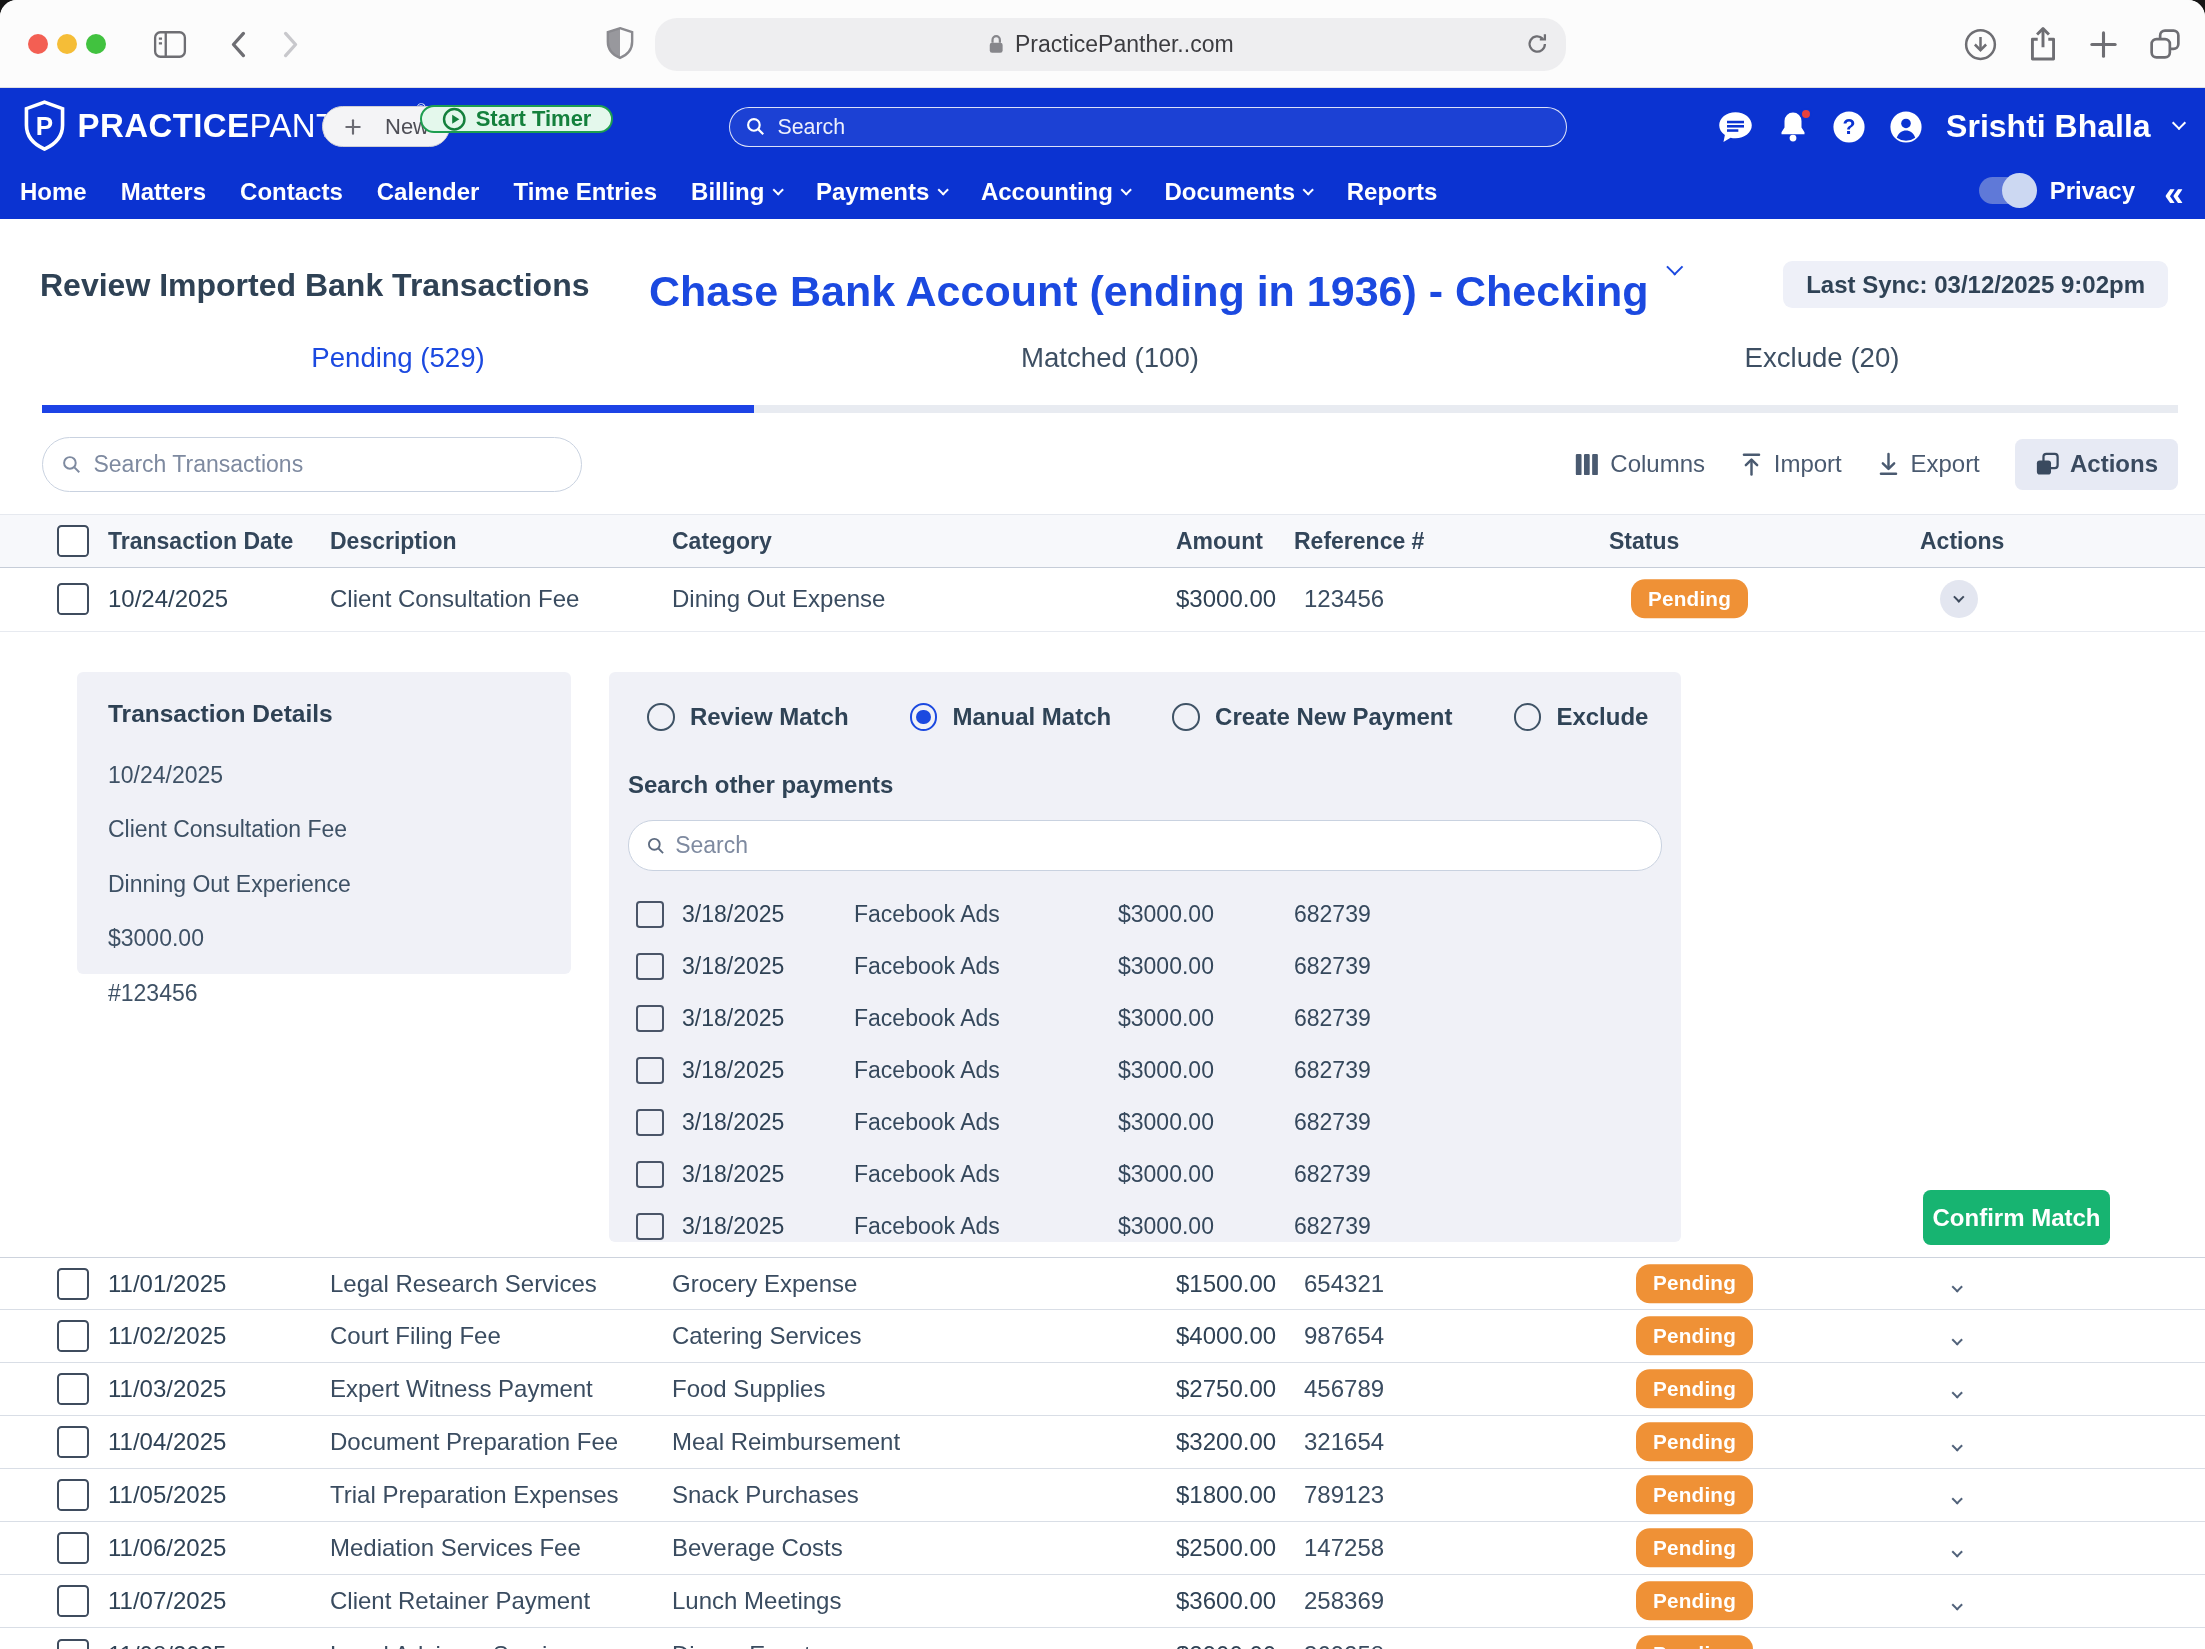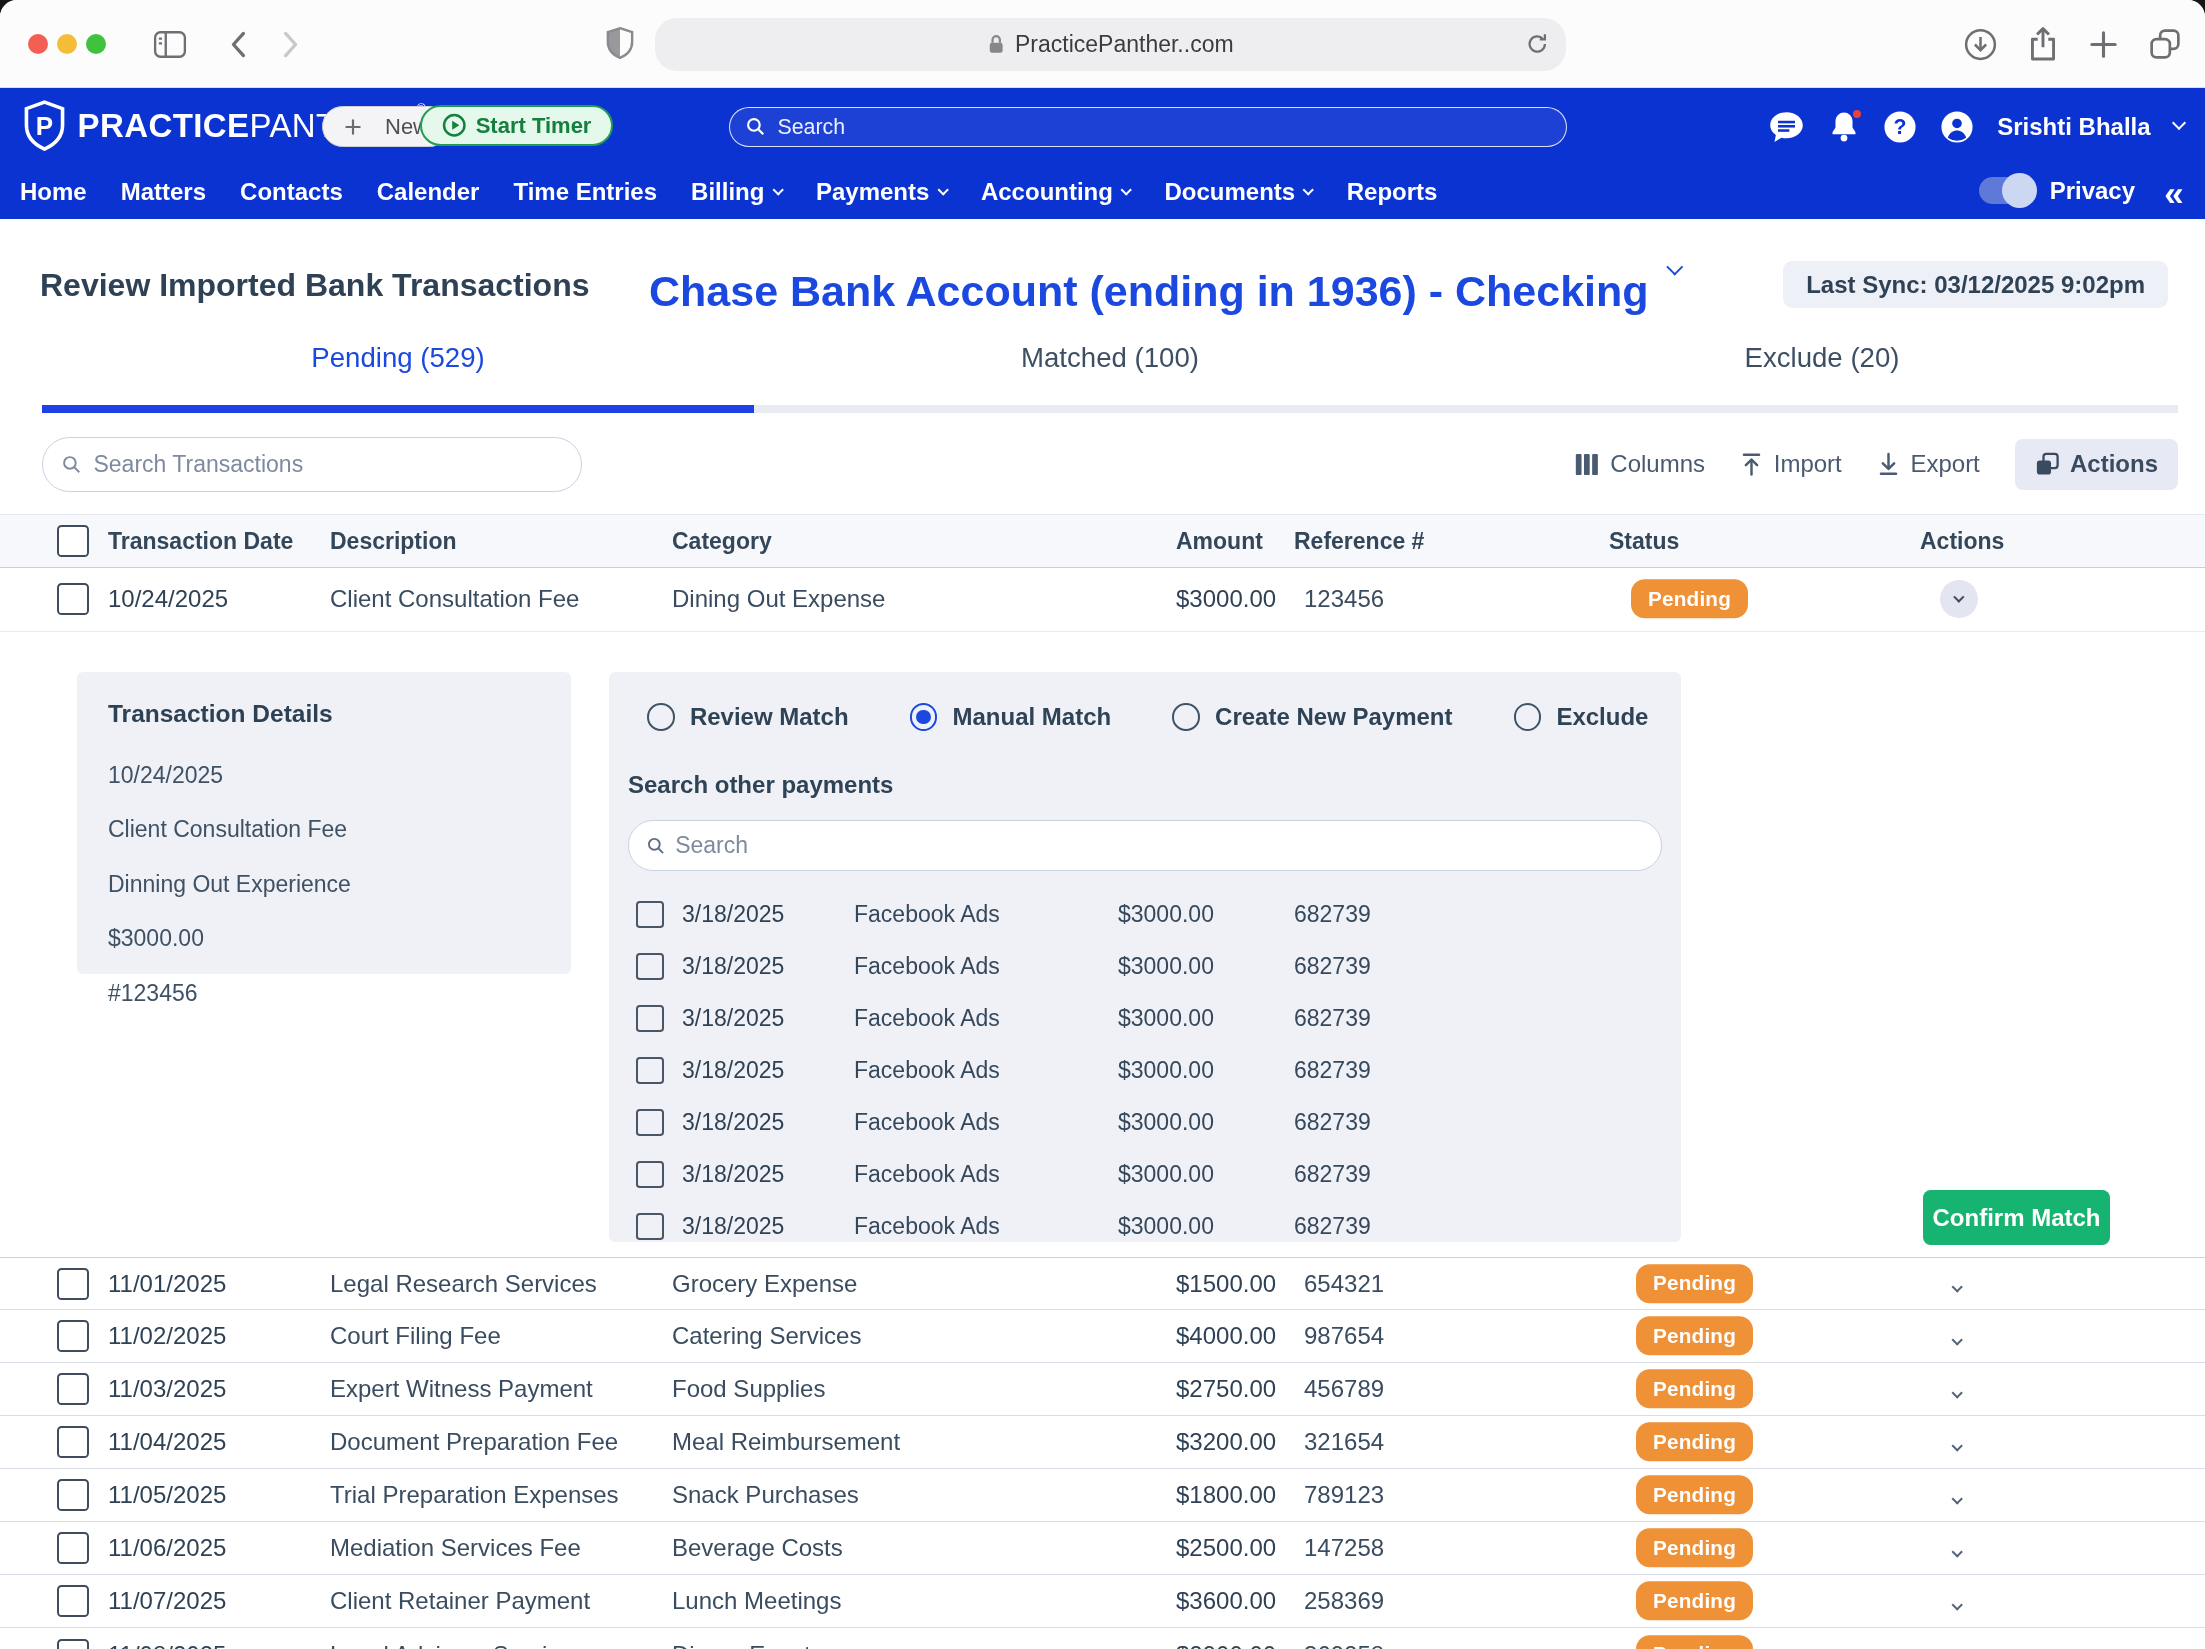--- a/index.html
+++ b/index.html
@@ -22,31 +22,31 @@
 
   
   .appbar { height:77px; background:#0b33d1; position:relative; display:flex; align-items:center; }
   .brand { position:absolute; left:21.4px; top:12.3px; display:flex; align-items:flex-start; gap:9.2px; }
   .brand-text { color:#fff; font-size:33px; letter-spacing:0.4px; line-height:52px; }
   .brand-text b { font-weight:700; } .brand-text .lt { font-weight:300; }
   .brand-reg { color:#fff; font-size:12.3px; margin-top:1.5px; }
   .pill-new { position:absolute; left:322px; top:18.4px; height:41px; padding:0 20px; border-radius:20.7px;
     background:#f4f4f6; border:1.5px solid #cfcfd6; color:#4e4e56; font-size:22px; display:flex;
     align-items:center; gap:22px; }
-  .pill-timer { position:absolute; left:420px; top:17px; height:41px; padding:0 20px; border-radius:22px;
+  .pill-timer { position:absolute; left:420px; top:17px; height:28px; padding:0 20px; border-radius:22px;
     background:#e4f8ec; border:2.3px solid #1e9e50; color:#14803c; font-size:22px; font-weight:700;
     display:flex; align-items:center; gap:9.2px; }
   .hdr-search { position:absolute; left:729px; top:19px; width:838px; height:40px; border-radius:20px;
     border:1.5px solid rgba(255,255,255,.85); background:rgba(255,255,255,.07); display:flex;
     align-items:center; padding:0 15.3px; gap:10.7px; }
   .hdr-search input { flex:1; background:transparent; border:none; outline:none; color:#fff; font-size:21.4px;
     font-family:inherit; }
   .hdr-search input::placeholder { color:rgba(255,255,255,.92); }
   .appbar-right { position:absolute; right:21.4px; top:0; height:77px; display:flex; align-items:center; gap:23px; }
-  .user-name { color:#fff; font-size:24px; font-weight:600; }
+  .user-name { color:#fff; font-size:32px; font-weight:600; }
   .bell-wrap { position:relative; }
   .bell-dot { position:absolute; top:-1.5px; right:-3.1px; width:12.3px; height:12.3px; border-radius:50%;
     background:#e8413c; border:2.3px solid #0b33d1; }
 
   
   .navbar { height:54px; background:#0b33d1; display:flex; align-items:center; padding:0 20px;
     position:relative; }
   .nav-items { display:flex; align-items:center; gap:34px; }
   .nav-item { color:#fff; font-size:24px; font-weight:600; display:flex; align-items:center; gap:9.2px;
     white-space:nowrap; }

